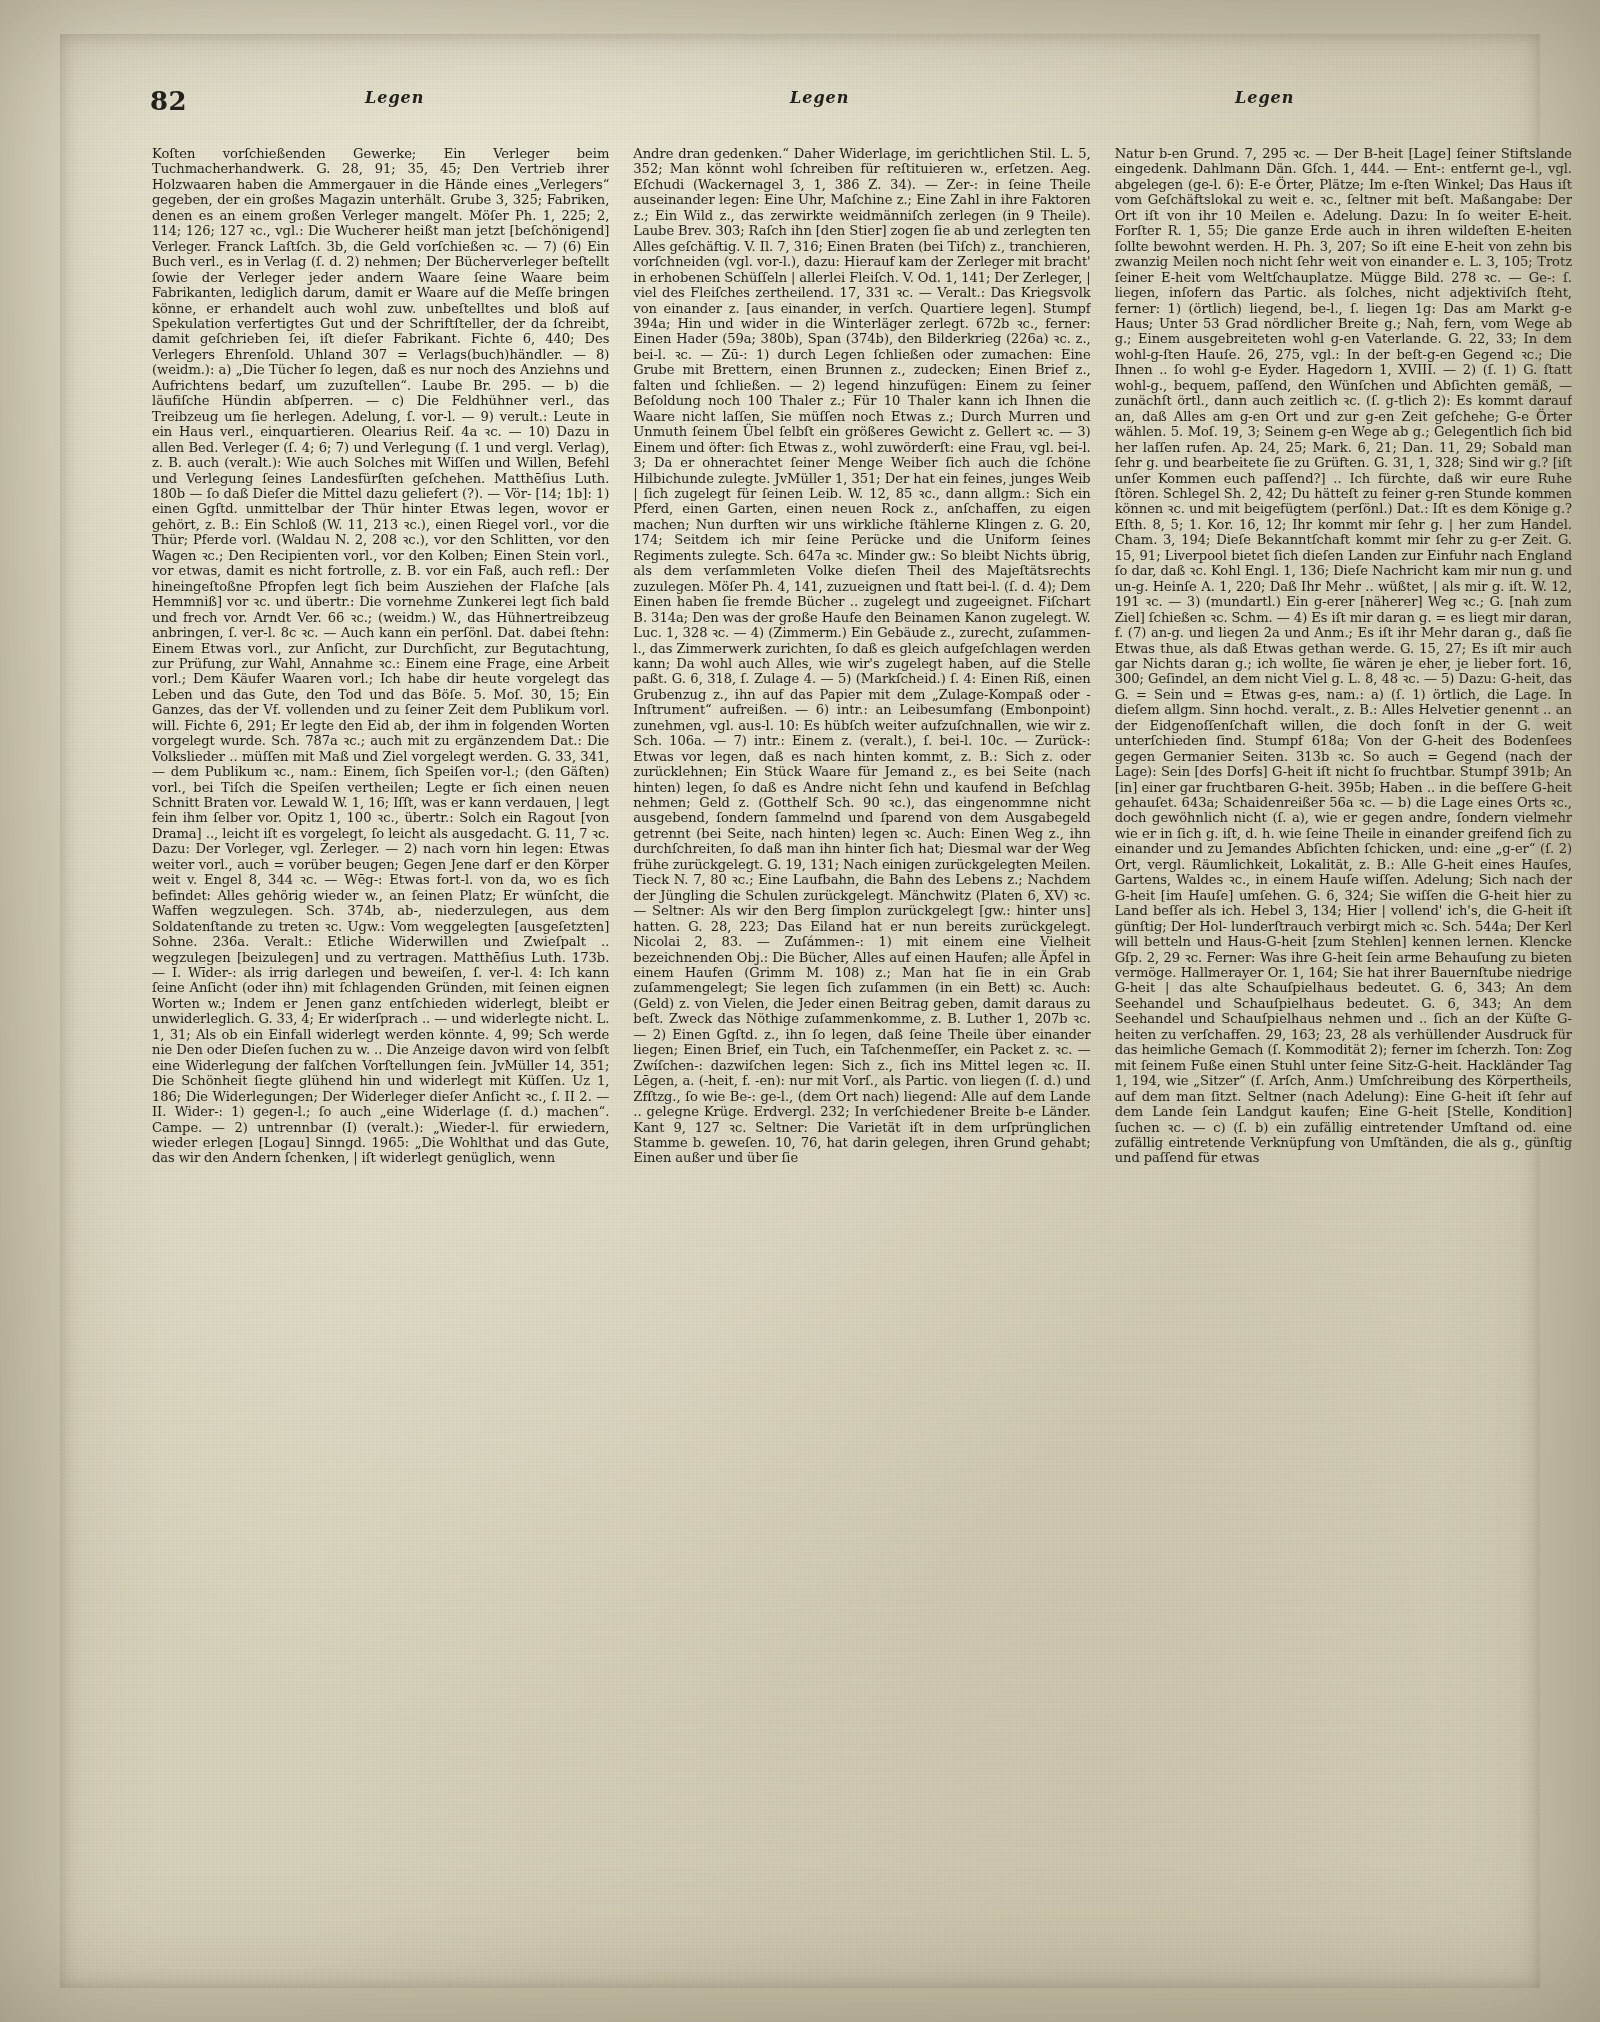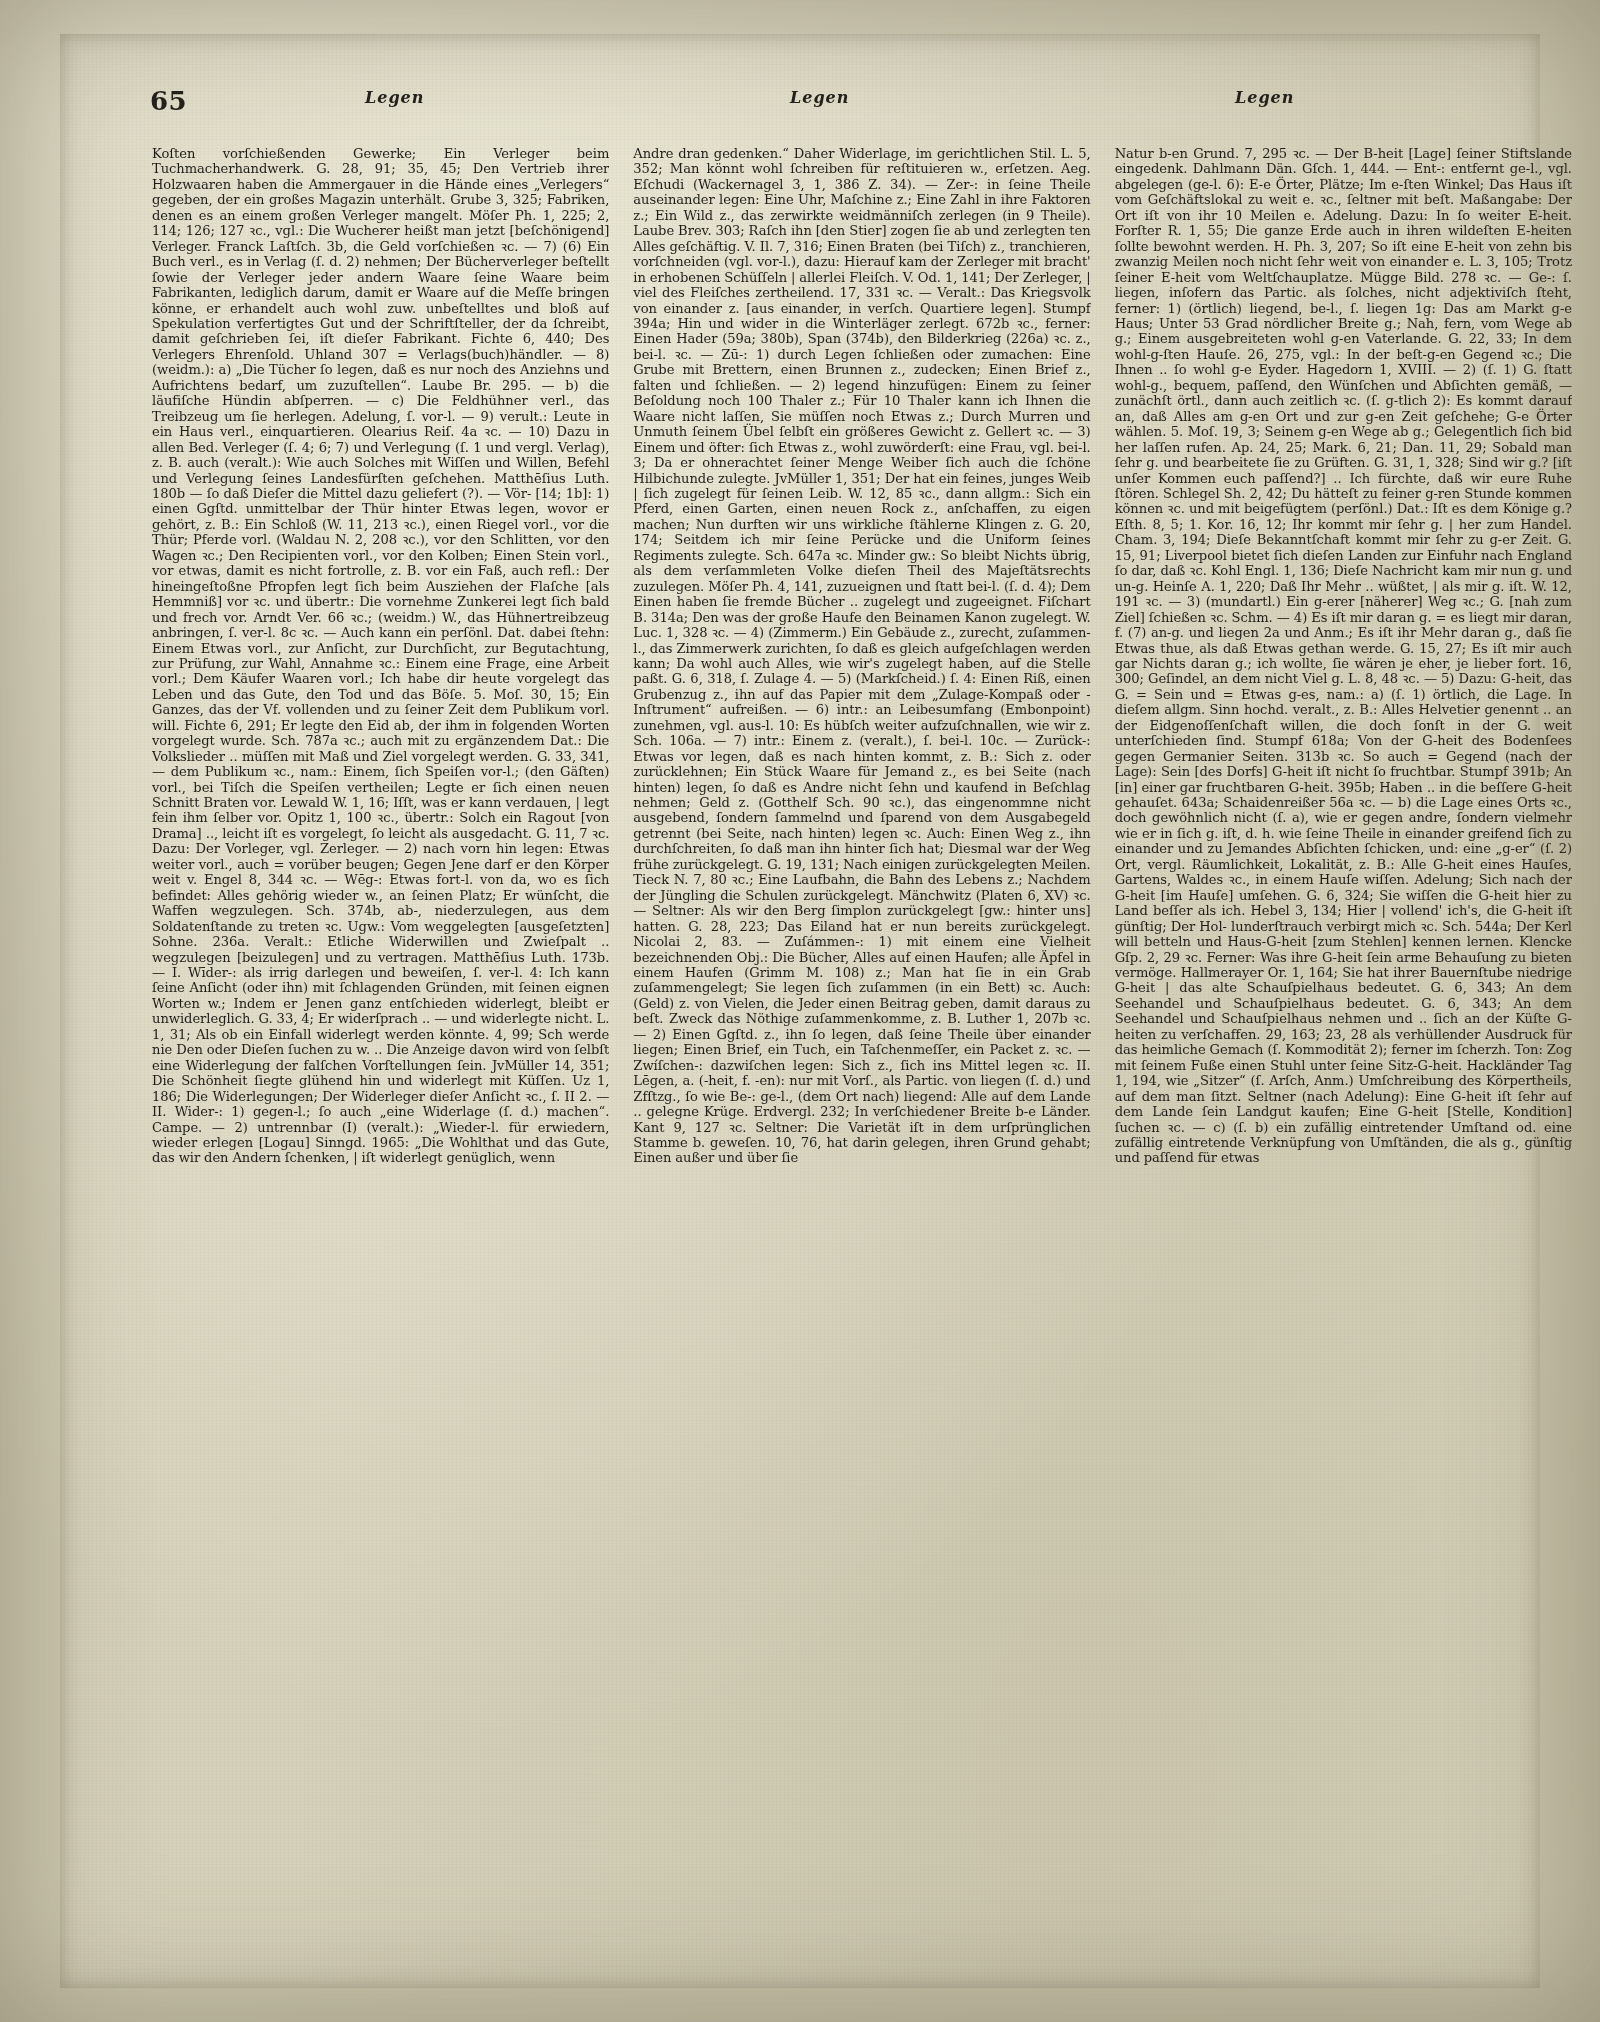--- a/index.html
+++ b/index.html
@@ -105,21 +105,21 @@
     box-shadow: inset 0 0 140px rgba(90,82,60,0.45);
   }
 </style>
 </head>
 <body>
 
 <div class="page">
   <div class="sheet">
 
     <div class="header">
-      <div class="folio">65</div>
+      <div class="folio">82</div>
       <div class="runhead c1">Legen</div>
       <div class="runhead c2">Legen</div>
       <div class="runhead c3">Legen</div>
     </div>
 
     <div class="columns">
       <div class="col">
         <p>Koſten vorſchießenden Gewerke; Ein Verleger beim Tuchmacherhandwerk. G. 28, 91; 35, 45; Den Vertrieb ihrer Holzwaaren haben die Ammergauer in die Hände eines „Verlegers“ gegeben, der ein großes Magazin unterhält. Grube 3, 325; Fabriken, denen es an einem großen Verleger mangelt. Möſer Ph. 1, 225; 2, 114; 126; 127 ꝛc., vgl.: Die Wucherer heißt man jetzt [beſchönigend] Verleger. Franck Laſtſch. 3b, die Geld vorſchießen ꝛc. — 7) (6) Ein Buch verl., es in Verlag (ſ. d. 2) nehmen; Der Bücherverleger beſtellt ſowie der Verleger jeder andern Waare ſeine Waare beim Fabrikanten, lediglich darum, damit er Waare auf die Meſſe bringen könne, er erhandelt auch wohl zuw. unbeſtelltes und bloß auf Spekulation verfertigtes Gut und der Schriftſteller, der da ſchreibt, damit geſchrieben ſei, iſt dieſer Fabrikant. Fichte 6, 440; Des Verlegers Ehrenſold. Uhland 307 = Verlags(buch)händler. — 8) (weidm.): a) „Die Tücher ſo legen, daß es nur noch des Anziehns und Aufrichtens bedarf, um zuzuſtellen“. Laube Br. 295. — b) die läufiſche Hündin abſperren. — c) Die Feldhühner verl., das Treibzeug um ſie herlegen. Adelung, ſ. vor-l. — 9) verult.: Leute in ein Haus verl., einquartieren. Olearius Reiſ. 4a ꝛc. — 10) Dazu in allen Bed. Verleger (ſ. 4; 6; 7) und Verlegung (ſ. 1 und vergl. Verlag), z. B. auch (veralt.): Wie auch Solches mit Wiſſen und Willen, Befehl und Verlegung ſeines Landesfürſten geſchehen. Matthēſius Luth. 180b — ſo daß Dieſer die Mittel dazu geliefert (?). — Vör- [14; 1b]: 1) einen Ggſtd. unmittelbar der Thür hinter Etwas legen, wovor er gehört, z. B.: Ein Schloß (W. 11, 213 ꝛc.), einen Riegel vorl., vor die Thür; Pferde vorl. (Waldau N. 2, 208 ꝛc.), vor den Schlitten, vor den Wagen ꝛc.; Den Recipienten vorl., vor den Kolben; Einen Stein vorl., vor etwas, damit es nicht fortrolle, z. B. vor ein Faß, auch refl.: Der hineingeſtoßne Pfropfen legt ſich beim Ausziehen der Flaſche [als Hemmniß] vor ꝛc. und übertr.: Die vornehme Zunkerei legt ſich bald und frech vor. Arndt Ver. 66 ꝛc.; (weidm.) W., das Hühnertreibzeug anbringen, ſ. ver-l. 8c ꝛc. — Auch kann ein perſönl. Dat. dabei ſtehn: Einem Etwas vorl., zur Anſicht, zur Durchſicht, zur Begutachtung, zur Prüfung, zur Wahl, Annahme ꝛc.: Einem eine Frage, eine Arbeit vorl.; Dem Käufer Waaren vorl.; Ich habe dir heute vorgelegt das Leben und das Gute, den Tod und das Böſe. 5. Moſ. 30, 15; Ein Ganzes, das der Vf. vollenden und zu ſeiner Zeit dem Publikum vorl. will. Fichte 6, 291; Er legte den Eid ab, der ihm in folgenden Worten vorgelegt wurde. Sch. 787a ꝛc.; auch mit zu ergänzendem Dat.: Die Volkslieder .. müſſen mit Maß und Ziel vorgelegt werden. G. 33, 341, — dem Publikum ꝛc., nam.: Einem, ſich Speiſen vor-l.; (den Gäſten) vorl., bei Tiſch die Speiſen vertheilen; Legte er ſich einen neuen Schnitt Braten vor. Lewald W. 1, 16; Iſſt, was er kann verdauen, | legt fein ihm ſelber vor. Opitz 1, 100 ꝛc., übertr.: Solch ein Ragout [von Drama] .., leicht iſt es vorgelegt, ſo leicht als ausgedacht. G. 11, 7 ꝛc. Dazu: Der Vorleger, vgl. Zerleger. — 2) nach vorn hin legen: Etwas weiter vorl., auch = vorüber beugen; Gegen Jene darf er den Körper weit v. Engel 8, 344 ꝛc. — Wēg-: Etwas fort-l. von da, wo es ſich befindet: Alles gehörig wieder w., an ſeinen Platz; Er wünſcht, die Waffen wegzulegen. Sch. 374b, ab-, niederzulegen, aus dem Soldatenſtande zu treten ꝛc. Ugw.: Vom weggelegten [ausgeſetzten] Sohne. 236a. Veralt.: Etliche Widerwillen und Zwieſpalt .. wegzulegen [beizulegen] und zu vertragen. Matthēſius Luth. 173b. — I. Wīder-: als irrig darlegen und beweiſen, ſ. ver-l. 4: Ich kann ſeine Anſicht (oder ihn) mit ſchlagenden Gründen, mit ſeinen eignen Worten w.; Indem er Jenen ganz entſchieden widerlegt, bleibt er unwiderleglich. G. 33, 4; Er widerſprach .. — und widerlegte nicht. L. 1, 31; Als ob ein Einfall widerlegt werden könnte. 4, 99; Sch werde nie Den oder Dieſen ſuchen zu w. .. Die Anzeige davon wird von ſelbſt eine Widerlegung der falſchen Vorſtellungen ſein. JvMüller 14, 351; Die Schönheit ſiegte glühend hin und widerlegt mit Küſſen. Uz 1, 186; Die Widerlegungen; Der Widerleger dieſer Anſicht ꝛc., ſ. II 2. — II. Wider-: 1) gegen-l.; ſo auch „eine Widerlage (ſ. d.) machen“. Campe. — 2) untrennbar (I) (veralt.): „Wieder-l. für erwiedern, wieder erlegen [Logau] Sinngd. 1965: „Die Wohlthat und das Gute, das wir den Andern ſchenken, | iſt widerlegt genüglich, wenn</p>
       </div>
       <div class="col">

